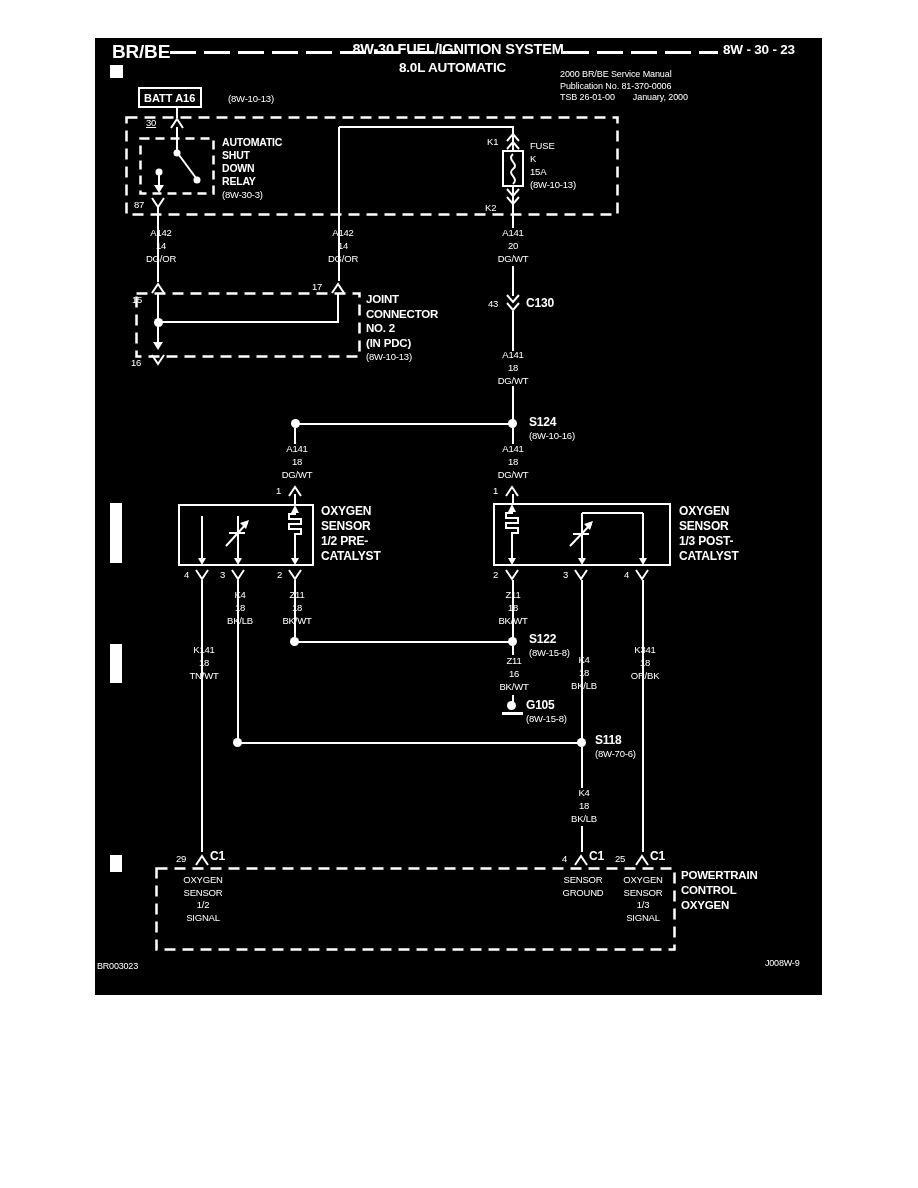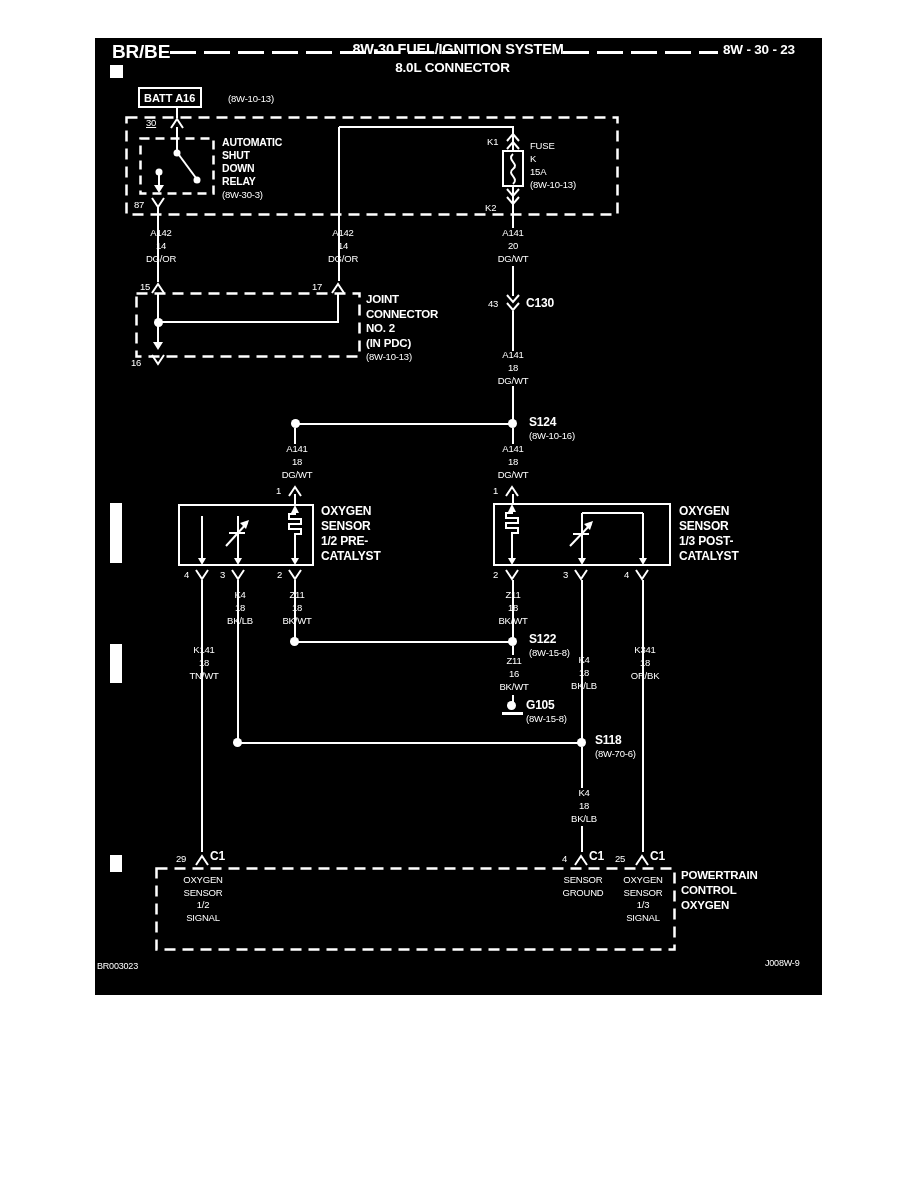--- a/index.html
+++ b/index.html
@@ -30,23 +30,28 @@
 </head>
 <body>
 
 <div id="page">
   <div id="panel"></div>
 
   <div class="hdr" style="left:112px;top:41px;font-size:19px;">BR/BE</div>
   <div class="mark" style="left:110px;top:65px;width:13px;height:13px;"></div>
   <div class="dash" style="left:170px;top:51px;width:288px;"></div>
   <div class="hdr" style="left:330px;top:41px;width:256px;text-align:center;font-size:14.5px;">8W-30 FUEL/IGNITION SYSTEM</div>
-  <div class="hdr" style="left:330px;top:60px;width:245px;text-align:center;font-size:13.5px;">8.0L CONNECTOR</div>
+  <div class="hdr" style="left:330px;top:60px;width:245px;text-align:center;font-size:13.5px;">8.0L AUTOMATIC</div>
   <div class="dash" style="left:563px;top:51px;width:155px;"></div>
   <div class="hdr" style="left:723px;top:42px;font-size:13.5px;">8W - 30 - 23</div>
+  <div class="mi" style="left:560px;top:69px;">
+    <div>2000 BR/BE Service Manual</div>
+    <div>Publication No. 81-370-0006</div>
+    <div><span>TSB 26-01-00</span><span style="display:inline-block;width:18px;"></span><span>January, 2000</span></div>
+  </div>
 
   <div class="mark" style="left:110px;top:503px;width:12px;height:60px;"></div>
   <div class="mark" style="left:110px;top:644px;width:12px;height:39px;"></div>
   <div class="mark" style="left:110px;top:855px;width:12px;height:17px;"></div>
 
   <div class="box" style="left:138px;top:87px;width:60px;height:17px;">
     <div class="abs b" style="left:4px;top:3px;font-size:11px;">BATT A16</div>
   </div>
   <div class="t" style="left:228px;top:93px;">(8W-10-13)</div>
   <div class="v" style="left:176px;top:108px;height:10px;"></div>
@@ -126,21 +131,21 @@
       <div>14</div>
       <div>DG/OR</div>
   </div>
 
   <div class="wl" style="left:513px;top:226px;">
     <div>A141</div>
       <div>20</div>
       <div>DG/WT</div>
   </div>
 
-  <div class="t" style="left:132px;top:281px;margin-left:8px;">15</div>
+  <div class="t" style="left:132px;top:294px;">15</div>
   <div class="g" style="left:150px;top:280px;"><svg width="16" height="12">
         <polyline points="2,11 8,2 14,11"></polyline>
       </svg></div>
   <div class="t" style="left:312px;top:281px;">17</div>
   <div class="g" style="left:330px;top:280px;"><svg width="16" height="12">
         <polyline points="2,11 8,2 14,11"></polyline>
       </svg></div>
   <div class="g" style="left:135px;top:292px;">
     <svg width="226" height="66">
         <rect x="1.5" y="1.5" width="223" height="63" fill="none" stroke="#fff" stroke-width="2.5" stroke-dasharray="11 7"></rect>

